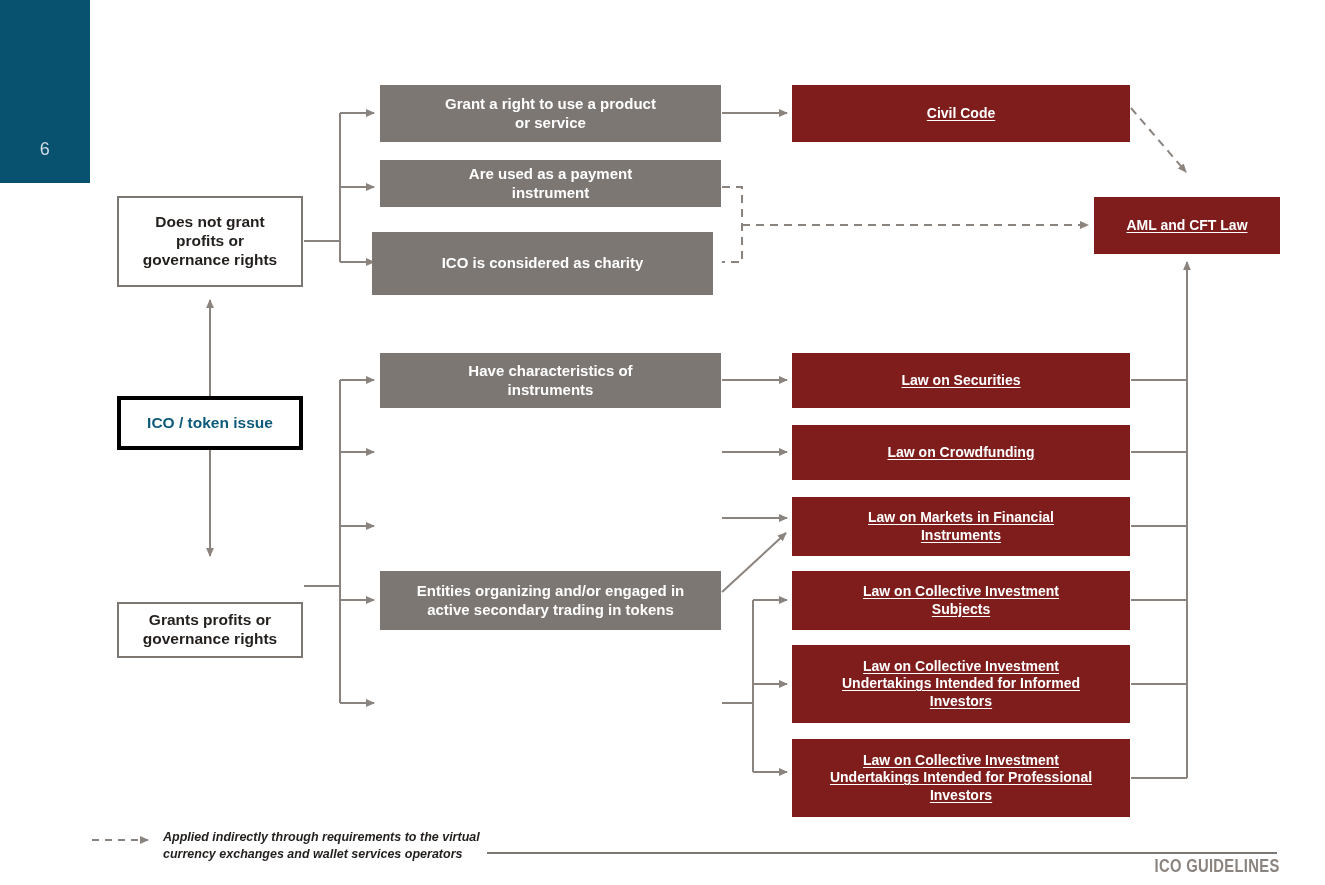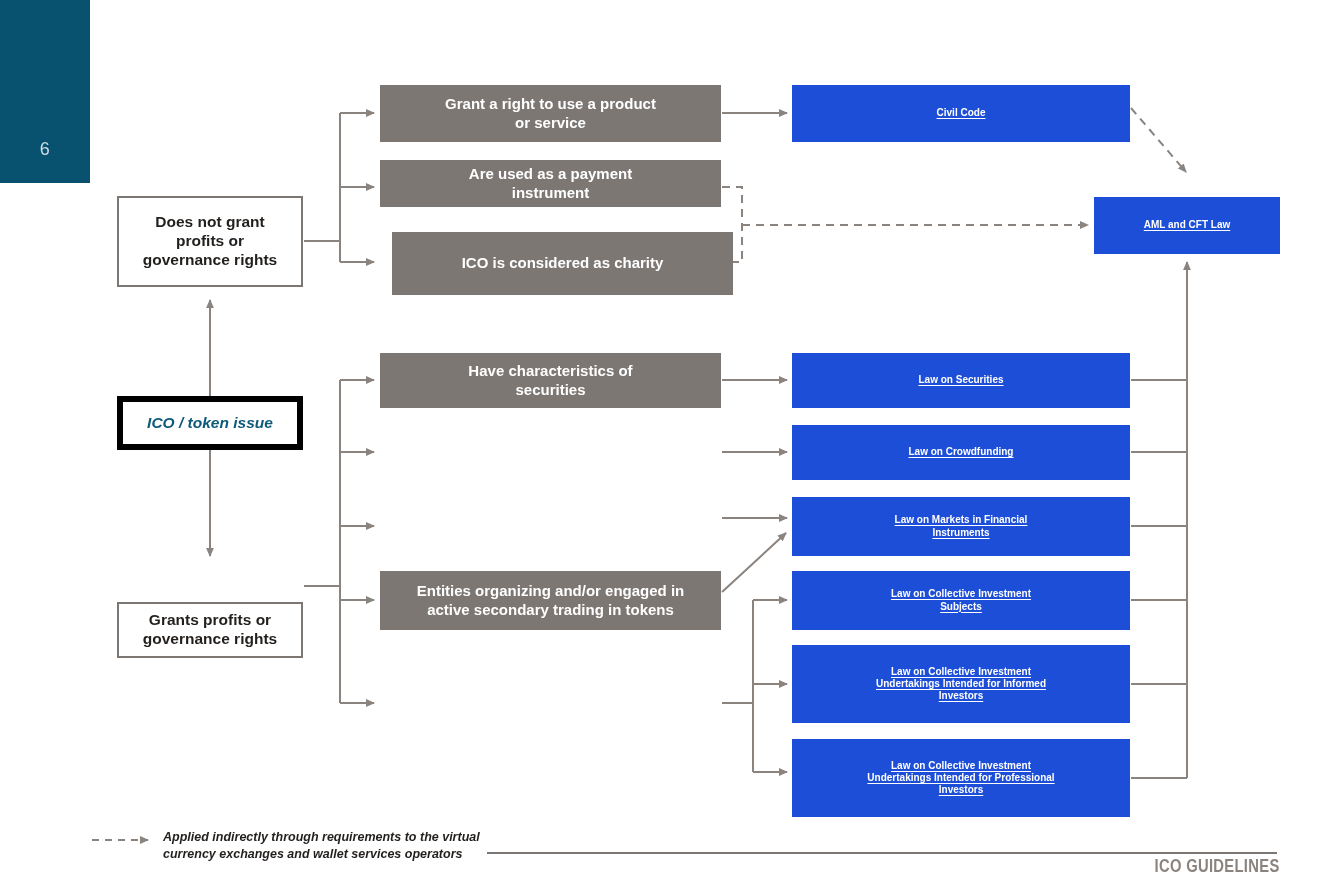--- a/index.html
+++ b/index.html
@@ -65,41 +65,40 @@
     background: #ffffff;
     border: 2px solid #7d7773;
     color: #231f1d;
     font-weight: bold;
     font-size: 15.5px;
     padding: 11px 8px;
   }
   
   .node.outline-blue {
     background: #ffffff;
-    border: 6px solid #000000;
+    border: 4px solid #000000;
     color: #0d5a7a;
     font-weight: bold;
     font-size: 15.5px;
     padding: 4px 8px;
-    font-style: italic;
   }
   
   .node.grey {
     background: #7d7773;
     color: #ffffff;
     font-weight: bold;
     font-size: 15px;
     padding: 4px 10px;
   }
   
   .node.blue {
-    background: #1d4ed8;
+    background: #7f1d1d;
     color: #ffffff;
     font-weight: bold;
-    font-size: 10px;
+    font-size: 14px;
     padding: 4px 10px;
   }
   .node.blue .lbl {
     text-decoration: underline;
     text-underline-offset: 2px;
   }
 
   
   .legend-text {
     position: absolute;
@@ -220,27 +219,27 @@
   </div>
 
   <div class="node grey" style="left:380px; top:85px; width:341px; height:57px;">
     <span class="lbl">Grant a right to use a product
 or service</span>
   </div>
   <div class="node grey" style="left:380px; top:160px; width:341px; height:47px;">
     <span class="lbl">Are used as a payment
 instrument</span>
   </div>
-  <div class="node grey" style="left:392px; top:232px; width:341px; height:63px;">
+  <div class="node grey" style="left:372px; top:232px; width:341px; height:63px;">
     <span class="lbl">ICO is considered as charity</span>
   </div>
 
   <div class="node grey" style="left:380px; top:353px; width:341px; height:55px;">
     <span class="lbl">Have characteristics of
-securities</span>
+instruments</span>
   </div>
   <div class="node grey" style="left:380px; top:571px; width:341px; height:59px;">
     <span class="lbl">Entities organizing and/or engaged in
 active secondary trading in tokens</span>
   </div>
 
   <div class="node blue" style="left:792px; top:85px; width:338px; height:57px;">
     <span class="lbl">Civil Code</span>
   </div>
 

